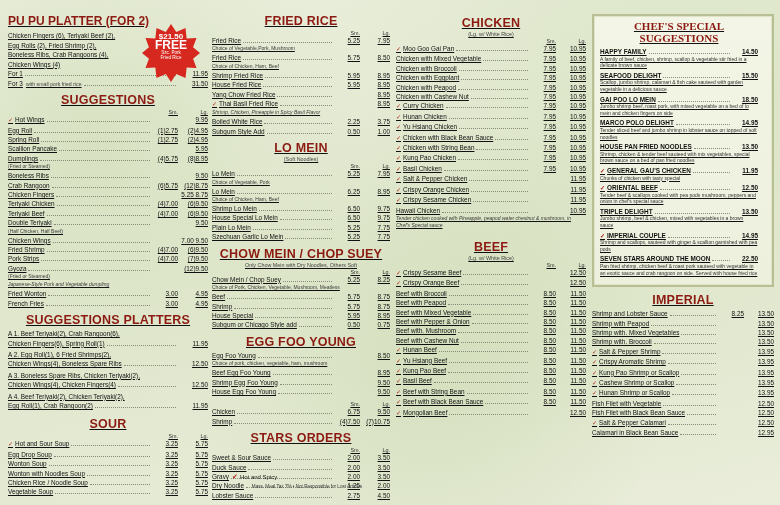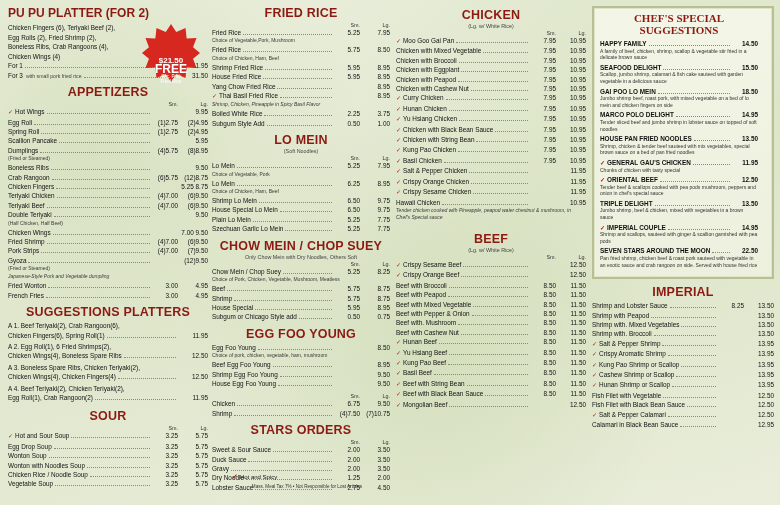--- a/index.html
+++ b/index.html
@@ -12,21 +12,21 @@
     position:relative;
   }
   .menu{
     position:absolute;inset:0;
     background:
       radial-gradient(circle at 12% 30%, rgba(210,222,185,0.75) 0%, rgba(228,234,212,0.2) 35%, rgba(232,236,216,0) 60%),
       radial-gradient(circle at 55% 70%, rgba(198,214,170,0.55) 0%, rgba(232,236,216,0) 45%),
       radial-gradient(circle at 85% 20%, rgba(214,226,192,0.6) 0%, rgba(232,236,216,0) 50%),
       linear-gradient(160deg,#eef1e2 0%,#e2e8cf 50%,#e9edda 100%);
   }
-  .col{position:absolute;top:0;}
+  .col{position:absolute;top:8px;text-decoration:underline;}
   .c1{left:8px;width:200px;}
   .c2{left:212px;width:178px;}
   .c3{left:396px;width:190px;}
   .c4{left:592px;width:182px;}
 
   
   h2.sec{
     margin:0 0 2px 0;
     text-align:center;
     font-size:12.5px;
@@ -73,21 +73,21 @@
 
   
   .burst{
     position:absolute;left:142px;top:24px;width:58px;height:58px;
     color:#fff;text-align:center;z-index:5;
   }
   .burst .star{
     position:absolute;inset:0;background:#d6281f;
     clip-path:polygon(50% 0%,59% 14%,75% 7%,77% 25%,94% 24%,88% 40%,100% 50%,88% 60%,94% 76%,77% 75%,75% 93%,59% 86%,50% 100%,41% 86%,25% 93%,23% 75%,6% 76%,12% 60%,0% 50%,12% 40%,6% 24%,23% 25%,25% 7%,41% 14%);
   }
-  .burst .t{position:relative;padding-top:8px;margin-top:24px;}
+  .burst .t{position:relative;padding-top:8px;}
   .burst .t1{font-size:8px;font-weight:bold;line-height:9px;}
   .burst .t2{font-size:12px;font-weight:bold;line-height:9px;}
   .burst .t3{font-size:4.6px;line-height:5.4px;}
 
   
   .chefbox{
     border:2px solid #b9bf95;
     background:linear-gradient(180deg,#f3f5e6 0%,#edf0dd 100%);
     padding:4px 14px 6px 6px;
     box-shadow:0 0 0 1px #dfe3c8 inset;
@@ -144,21 +144,21 @@
       <span class="p2">11.95</span>
     </div>
     <div class="row">
       <span class="nm">For 3</span>
       <span class="nm tiny" style="margin-left:3px;color:#444">with small pork fried rice</span>
       <span class="dots"></span>
       <span class="p2">31.50</span>
     </div>
 
     <div class="spacer"></div>
-    <h2 class="sec">APPETIZERS</h2>
+    <h2 class="sec">SUGGESTIONS</h2>
     <div class="colhdr">
       <span class="sm">Sm.</span>
       <span class="lg">Lg.</span>
     </div>
 
     <div id="appetizer-list">
         <div class="row">
           <span class="chk">✓</span>
           <span class="nm">Hot Wings</span>
           <span class="dots"></span>

